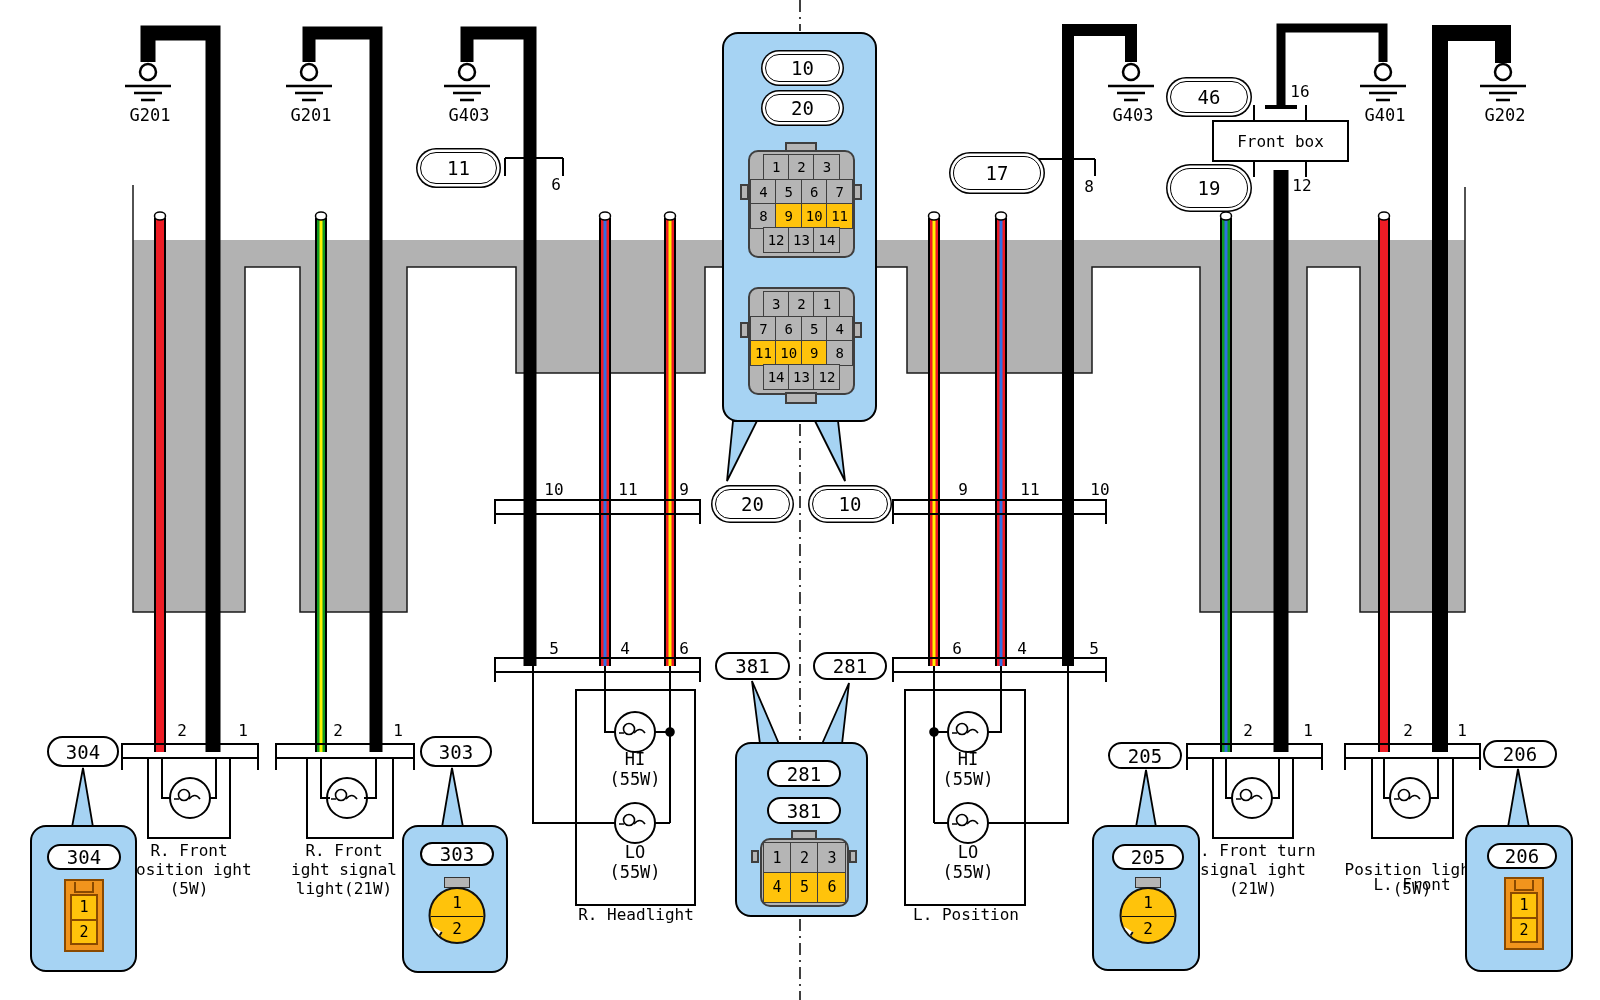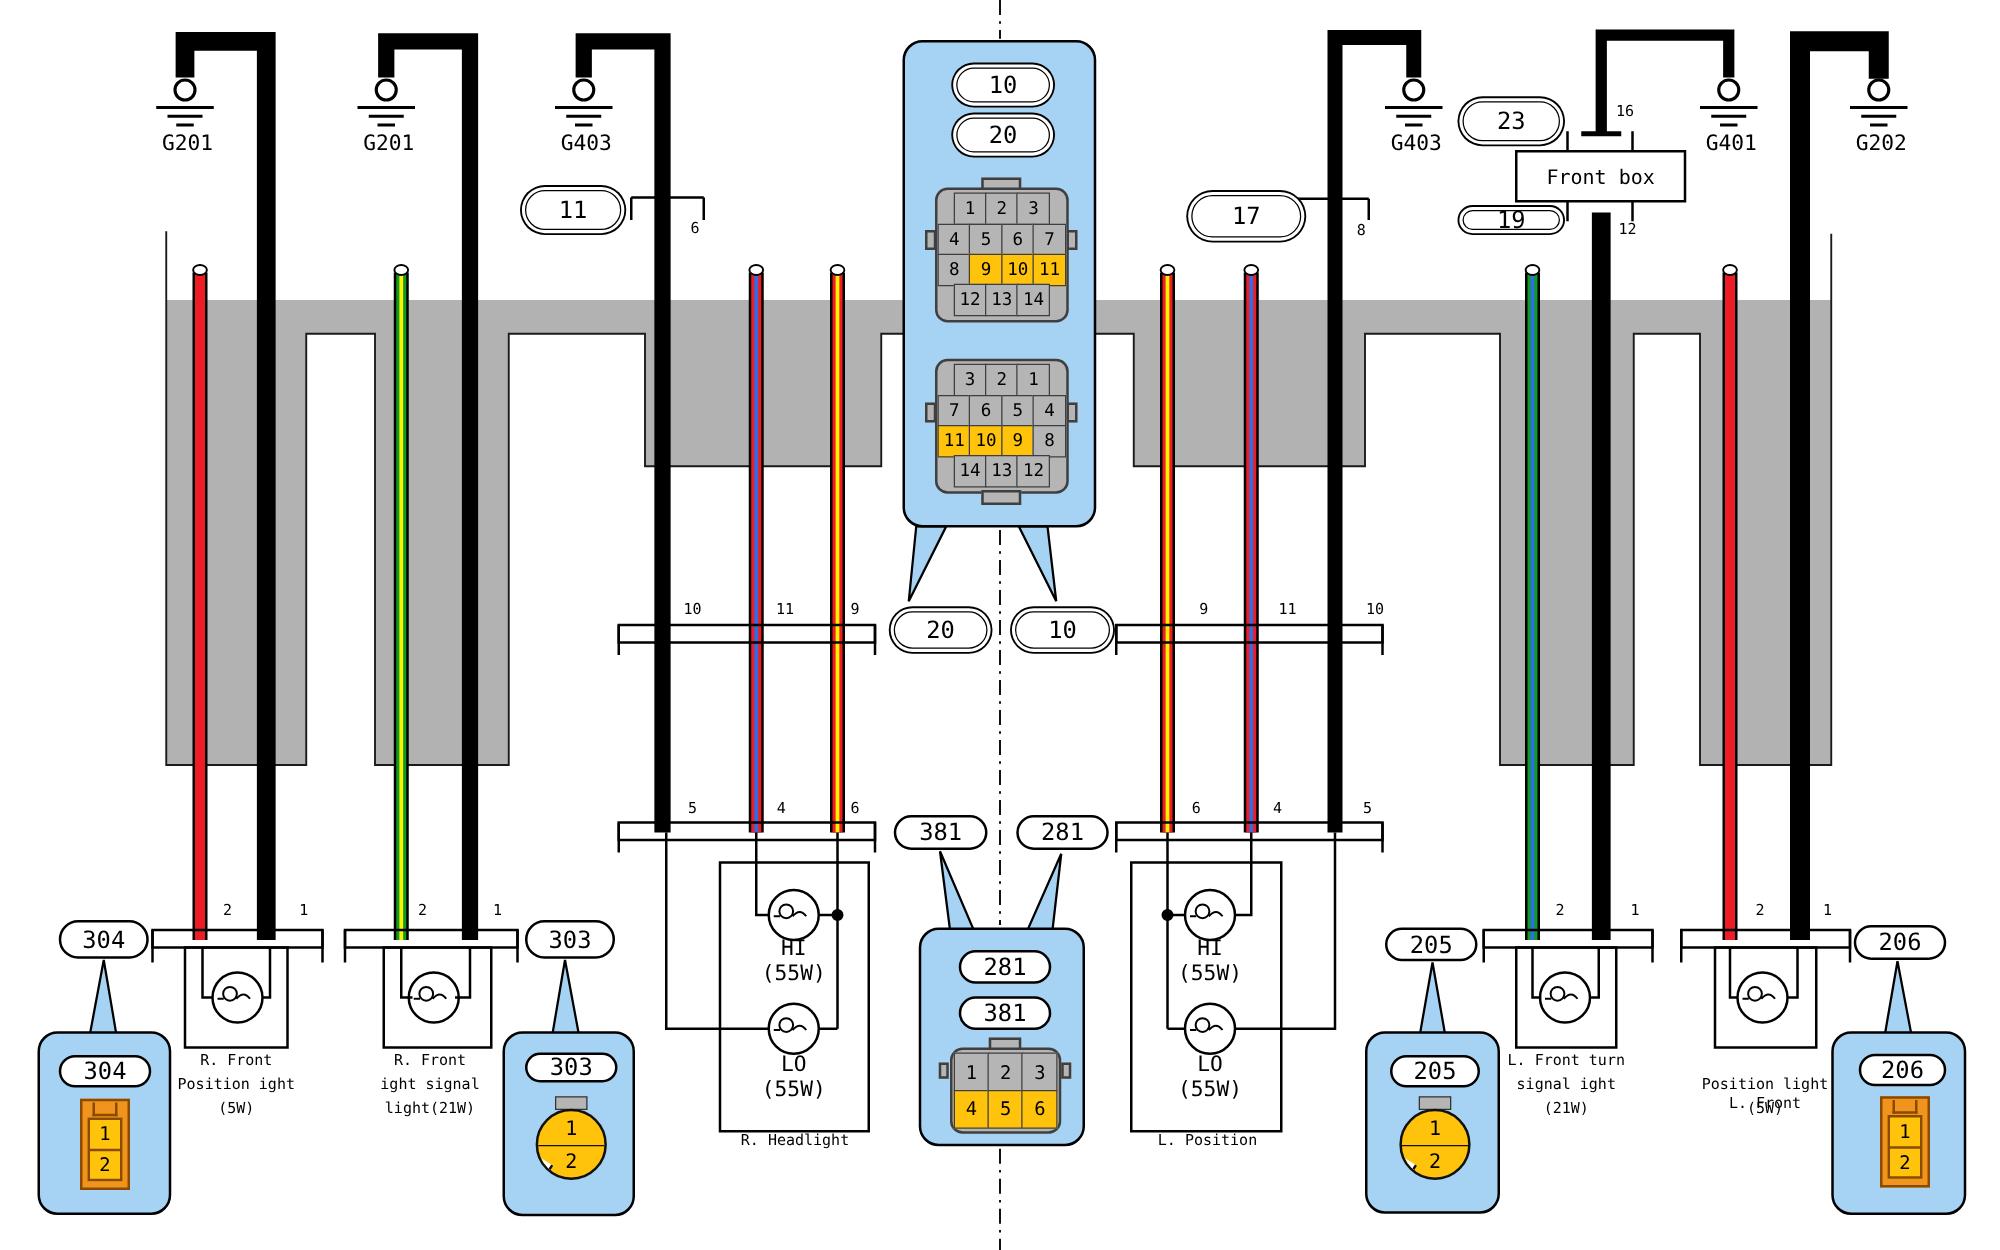--- a/index.html
+++ b/index.html
@@ -13,21 +13,21 @@
   #wires-svg{position:absolute;left:0;top:0;}
   .wo{stroke:#000;stroke-width:12;fill:none;}
   .wc{stroke-width:8;fill:none;}
   .ws{stroke-width:3;fill:none;}
   .blk{stroke:#000;fill:none;}
   .thin{stroke:#000;stroke-width:2;fill:none;}
   .bar{stroke:#000;stroke-width:2;fill:#fff0;}
   .cap{fill:#fff;stroke:#000;stroke-width:1.5;}
   .gnd{stroke:#000;stroke-width:2.5;fill:none;}
   .tail{fill:var(--callout-blue);stroke:#000;stroke-width:1.8;}
-  .lbl{position:absolute;transform:translateX(-50%);white-space:pre;font-size:12px;line-height:1.15;}
+  .lbl{position:absolute;transform:translateX(-50%);white-space:pre;font-size:16px;line-height:1.15;}
   .f17{font-size:17px;}
   .oval{position:absolute;background:#fff;border:2px solid #000;border-radius:999px;
         display:flex;align-items:center;justify-content:center;font-size:19px;box-sizing:border-box;}
   .oval.double{border-width:1.8px;box-shadow:0 0 0 2.5px #fff,0 0 0 4px #000;}
   .bluebox{position:absolute;background:var(--callout-blue);border:2.2px solid #000;border-radius:16px;box-sizing:border-box;}
   .fusebox-label{position:absolute;display:flex;align-items:center;justify-content:center;font-size:16px;}
   .pin-grid{position:absolute;background:var(--cell-gray);border:2.5px solid var(--cell-border);
             border-radius:10px;padding:3px 2px;display:flex;flex-direction:column;align-items:center;box-sizing:border-box;}
   .grid-row{display:flex;justify-content:center;}
   .grid-cell{width:25px;height:24px;border:1.6px solid var(--cell-border);margin:-0.8px;background:var(--cell-gray);
@@ -322,22 +322,22 @@
 <div class="lbl f17" style="left:635px;top:863px">(55W)</div>
 <div class="lbl" style="left:636px;top:906px">R. Headlight</div>
 <div class="lbl f17" style="left:968px;top:750px">HI</div>
 <div class="lbl f17" style="left:968px;top:770px">(55W)</div>
 <div class="lbl f17" style="left:968px;top:843px">LO</div>
 <div class="lbl f17" style="left:968px;top:863px">(55W)</div>
 <div class="lbl" style="left:966px;top:906px">L. Position</div>
 
 <div class="oval double" style="left:420px;top:152px;width:77px;height:32px">11</div>
 <div class="oval double" style="left:953px;top:156px;width:88px;height:34px">17</div>
-<div class="oval double" style="left:1170px;top:81px;width:78px;height:32px">23</div>
-<div class="oval double" style="left:1170px;top:168px;width:78px;height:16px">19</div>
+<div class="oval double" style="left:1170px;top:81px;width:78px;height:32px">46</div>
+<div class="oval double" style="left:1170px;top:168px;width:78px;height:40px">19</div>
 <div class="oval double" style="left:715px;top:489px;width:75px;height:30px">20</div>
 <div class="oval double" style="left:812px;top:489px;width:76px;height:30px">10</div>
 <div class="oval" style="left:715px;top:652px;width:75px;height:28px">381</div>
 <div class="oval" style="left:813px;top:652px;width:74px;height:28px">281</div>
 <div class="oval" style="left:47px;top:736px;width:72px;height:31px">304</div>
 <div class="oval" style="left:420px;top:736px;width:72px;height:31px">303</div>
 <div class="oval" style="left:1108px;top:742px;width:74px;height:27px">205</div>
 <div class="oval" style="left:1483px;top:740px;width:74px;height:28px">206</div>
 
 <div class="bluebox" style="left:722px;top:32px;width:155px;height:390px">

